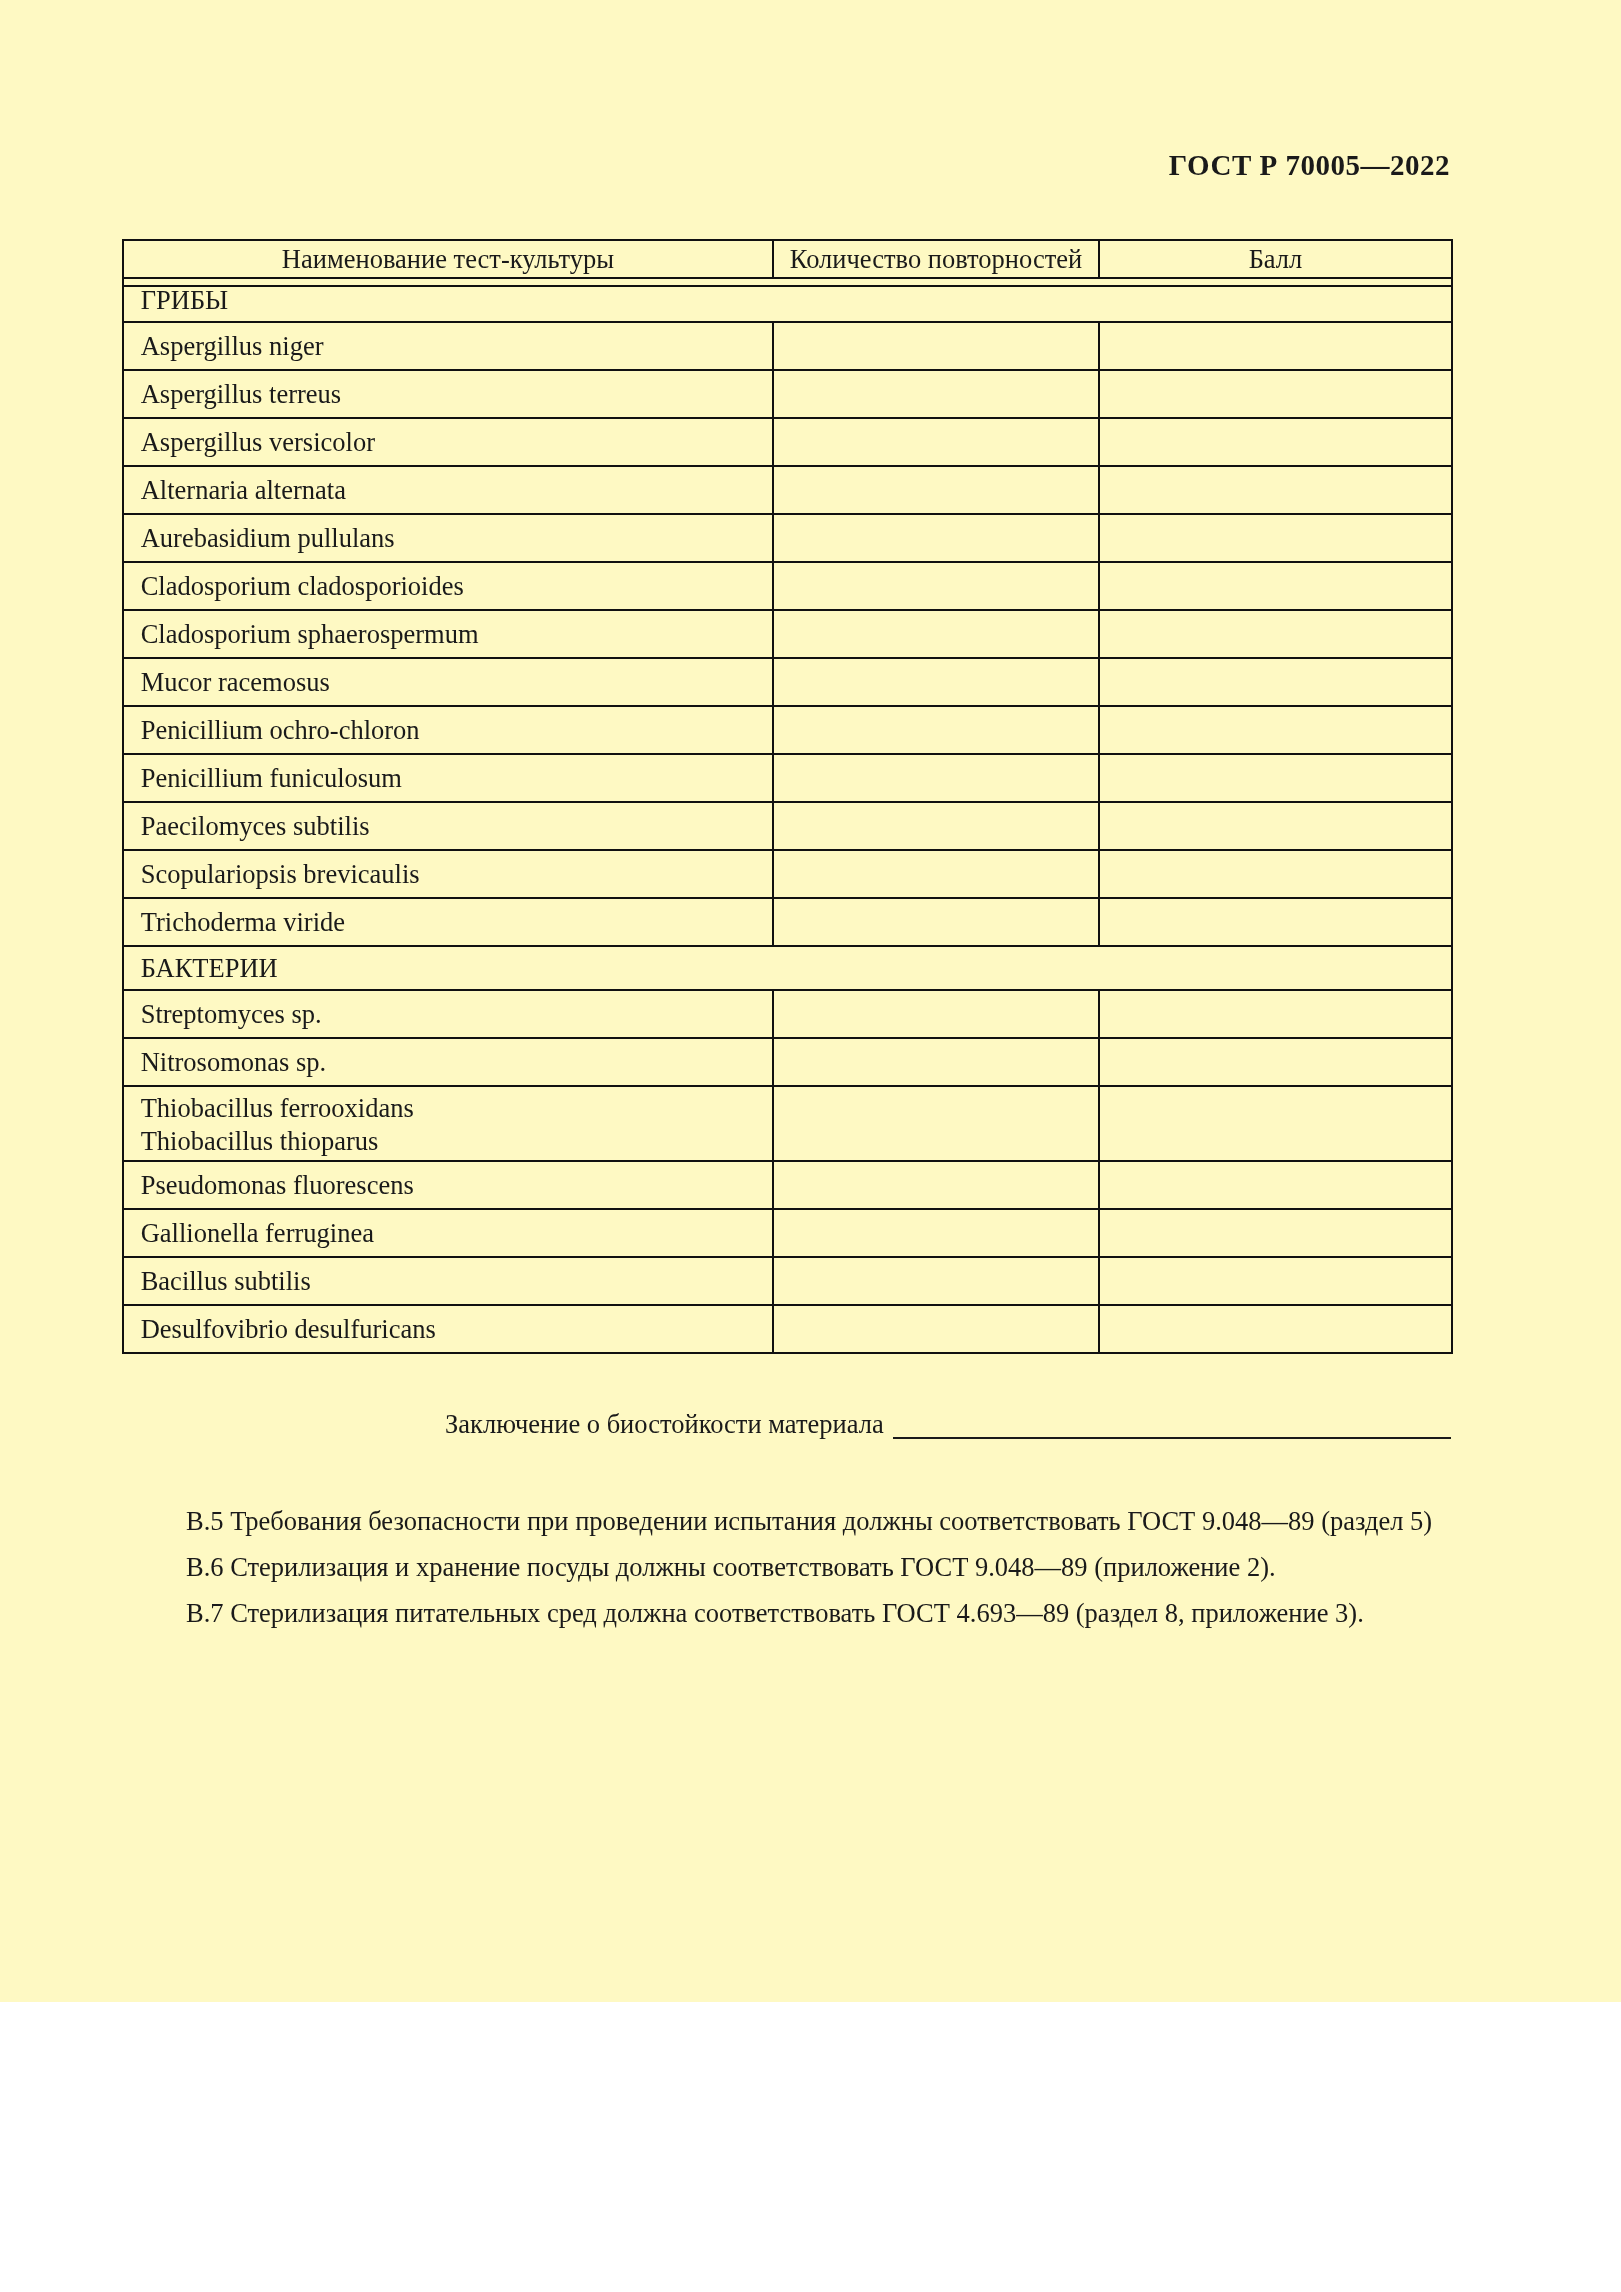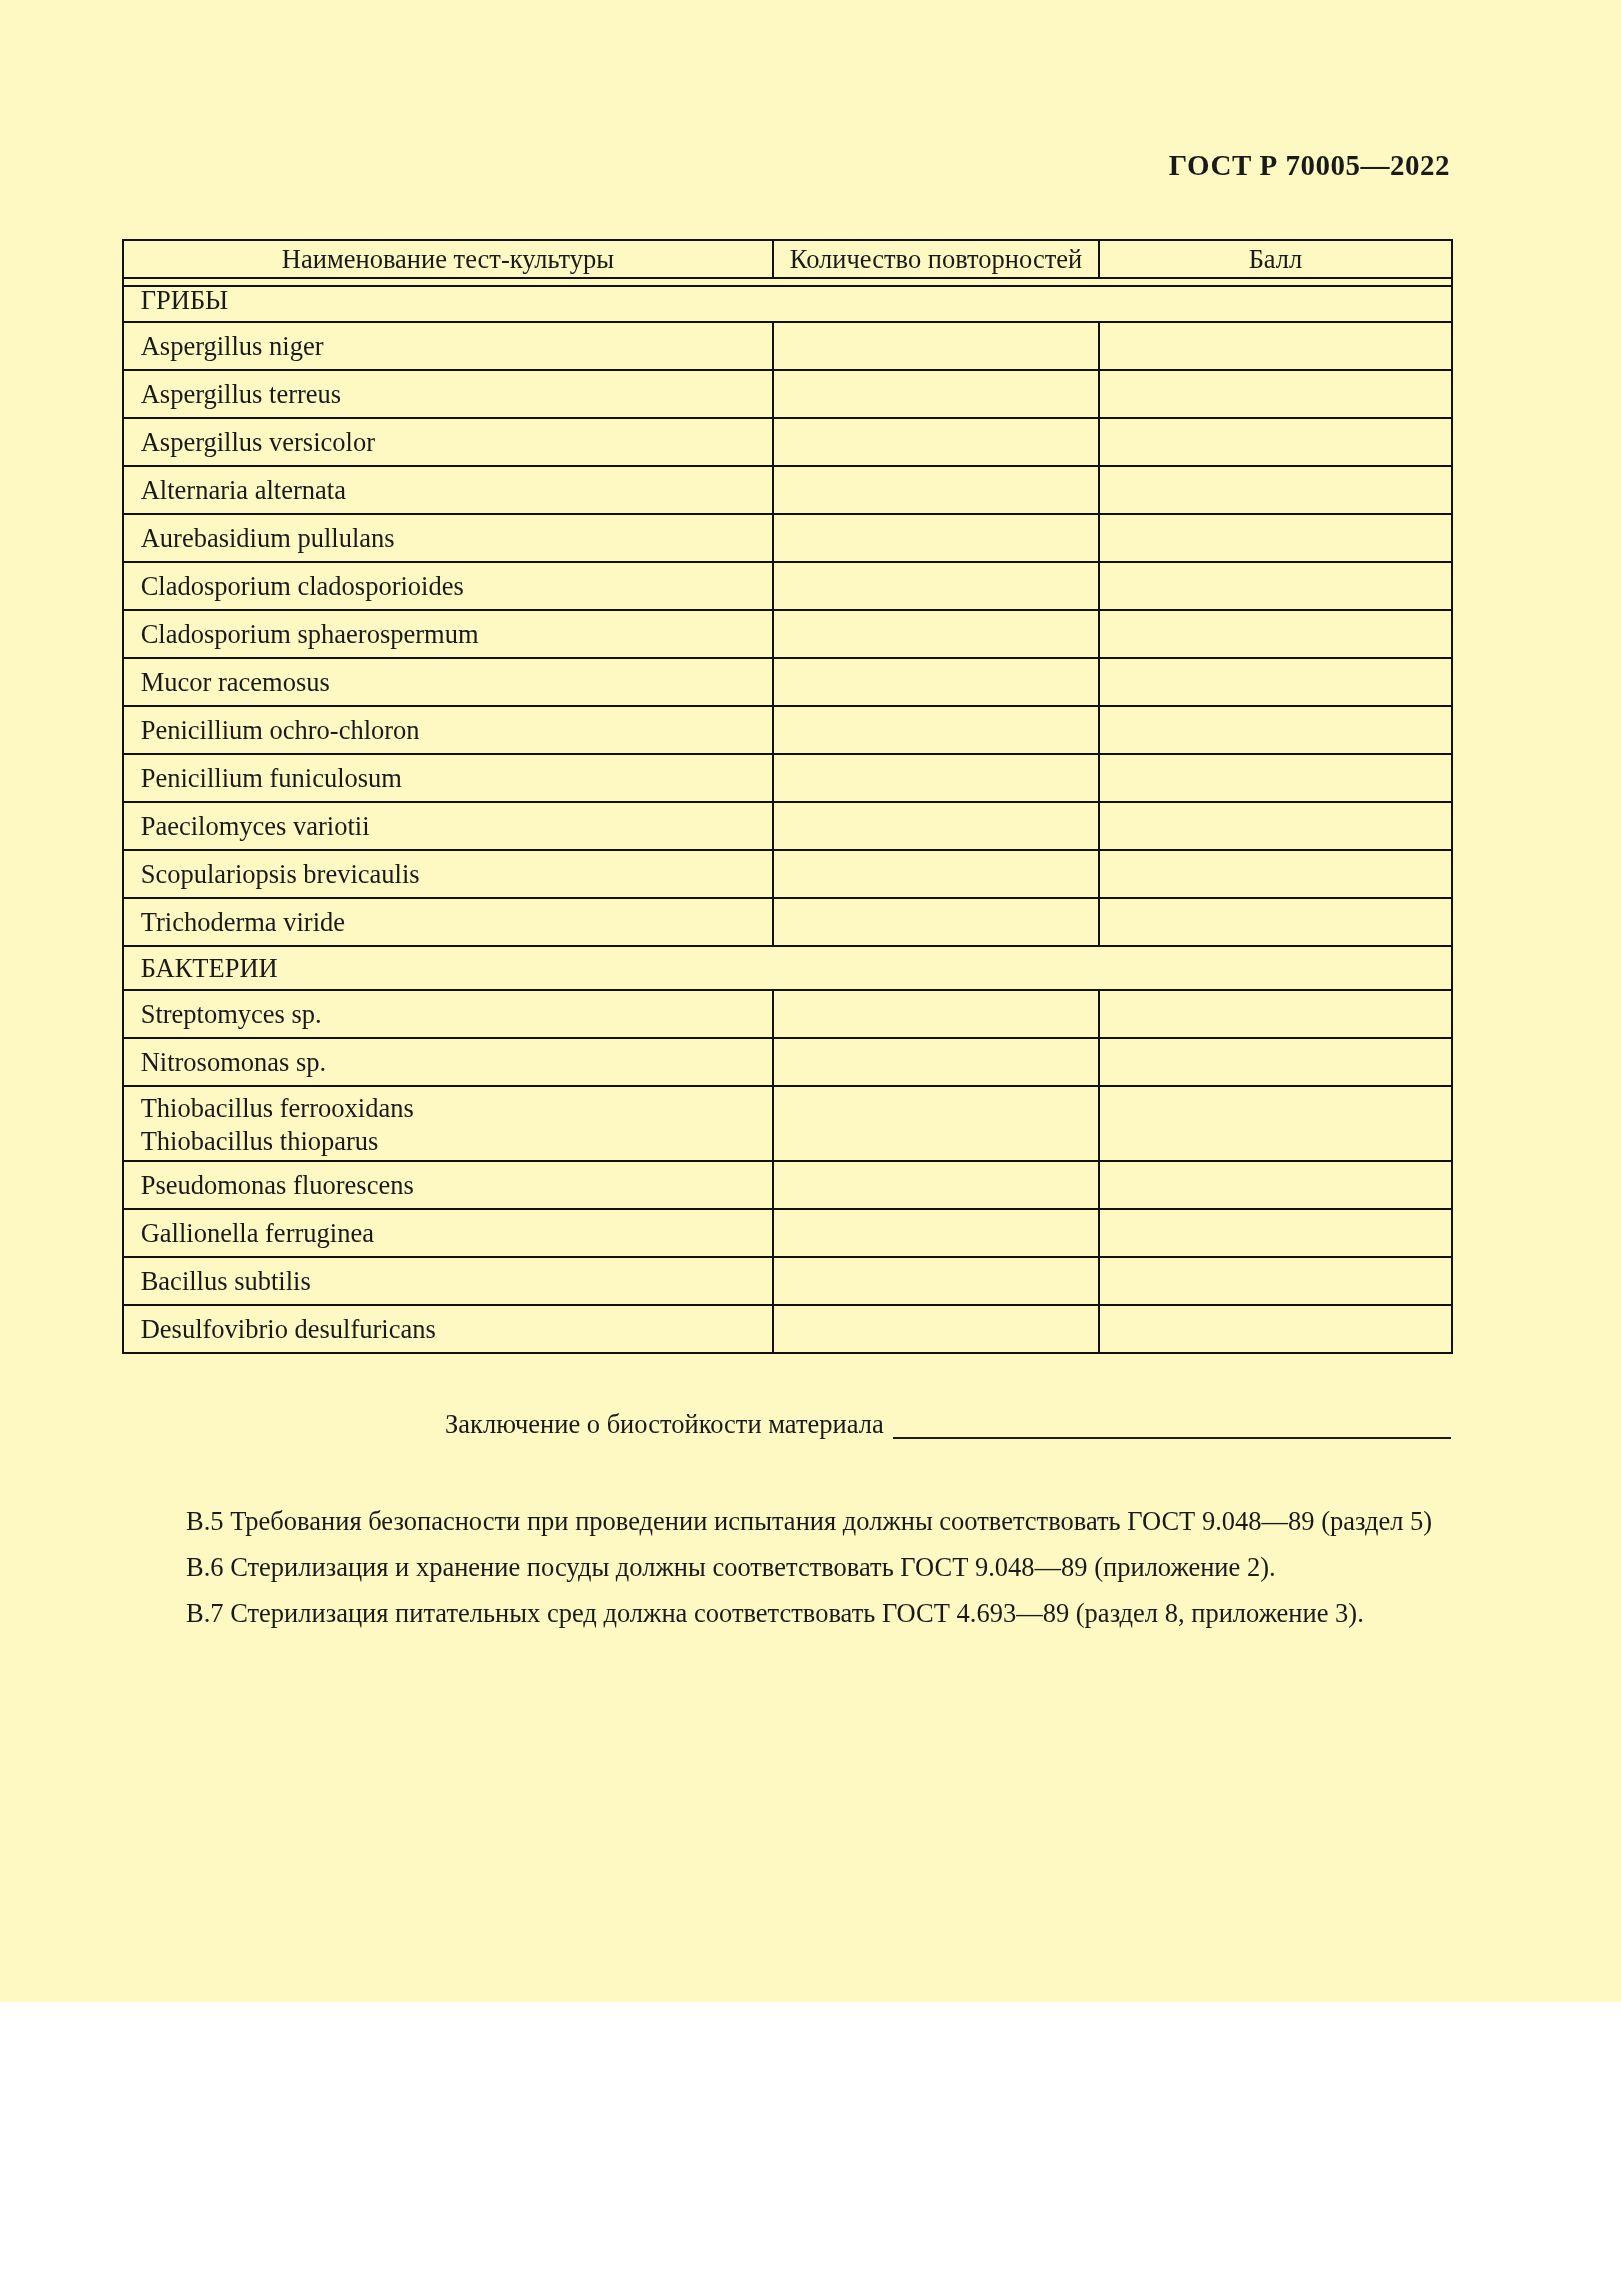--- a/index.html
+++ b/index.html
@@ -185,21 +185,21 @@
           <td class="name-cell">Penicillium ochro-chloron</td>
           <td class="empty-cell"></td>
           <td class="empty-cell"></td>
         </tr>
         <tr>
           <td class="name-cell">Penicillium funiculosum</td>
           <td class="empty-cell"></td>
           <td class="empty-cell"></td>
         </tr>
         <tr>
-          <td class="name-cell">Paecilomyces variotii</td>
+          <td class="name-cell">Paecilomyces subtilis</td>
           <td class="empty-cell"></td>
           <td class="empty-cell"></td>
         </tr>
         <tr>
           <td class="name-cell">Scopulariopsis brevicaulis</td>
           <td class="empty-cell"></td>
           <td class="empty-cell"></td>
         </tr>
         <tr>
           <td class="name-cell">Trichoderma viride</td>

